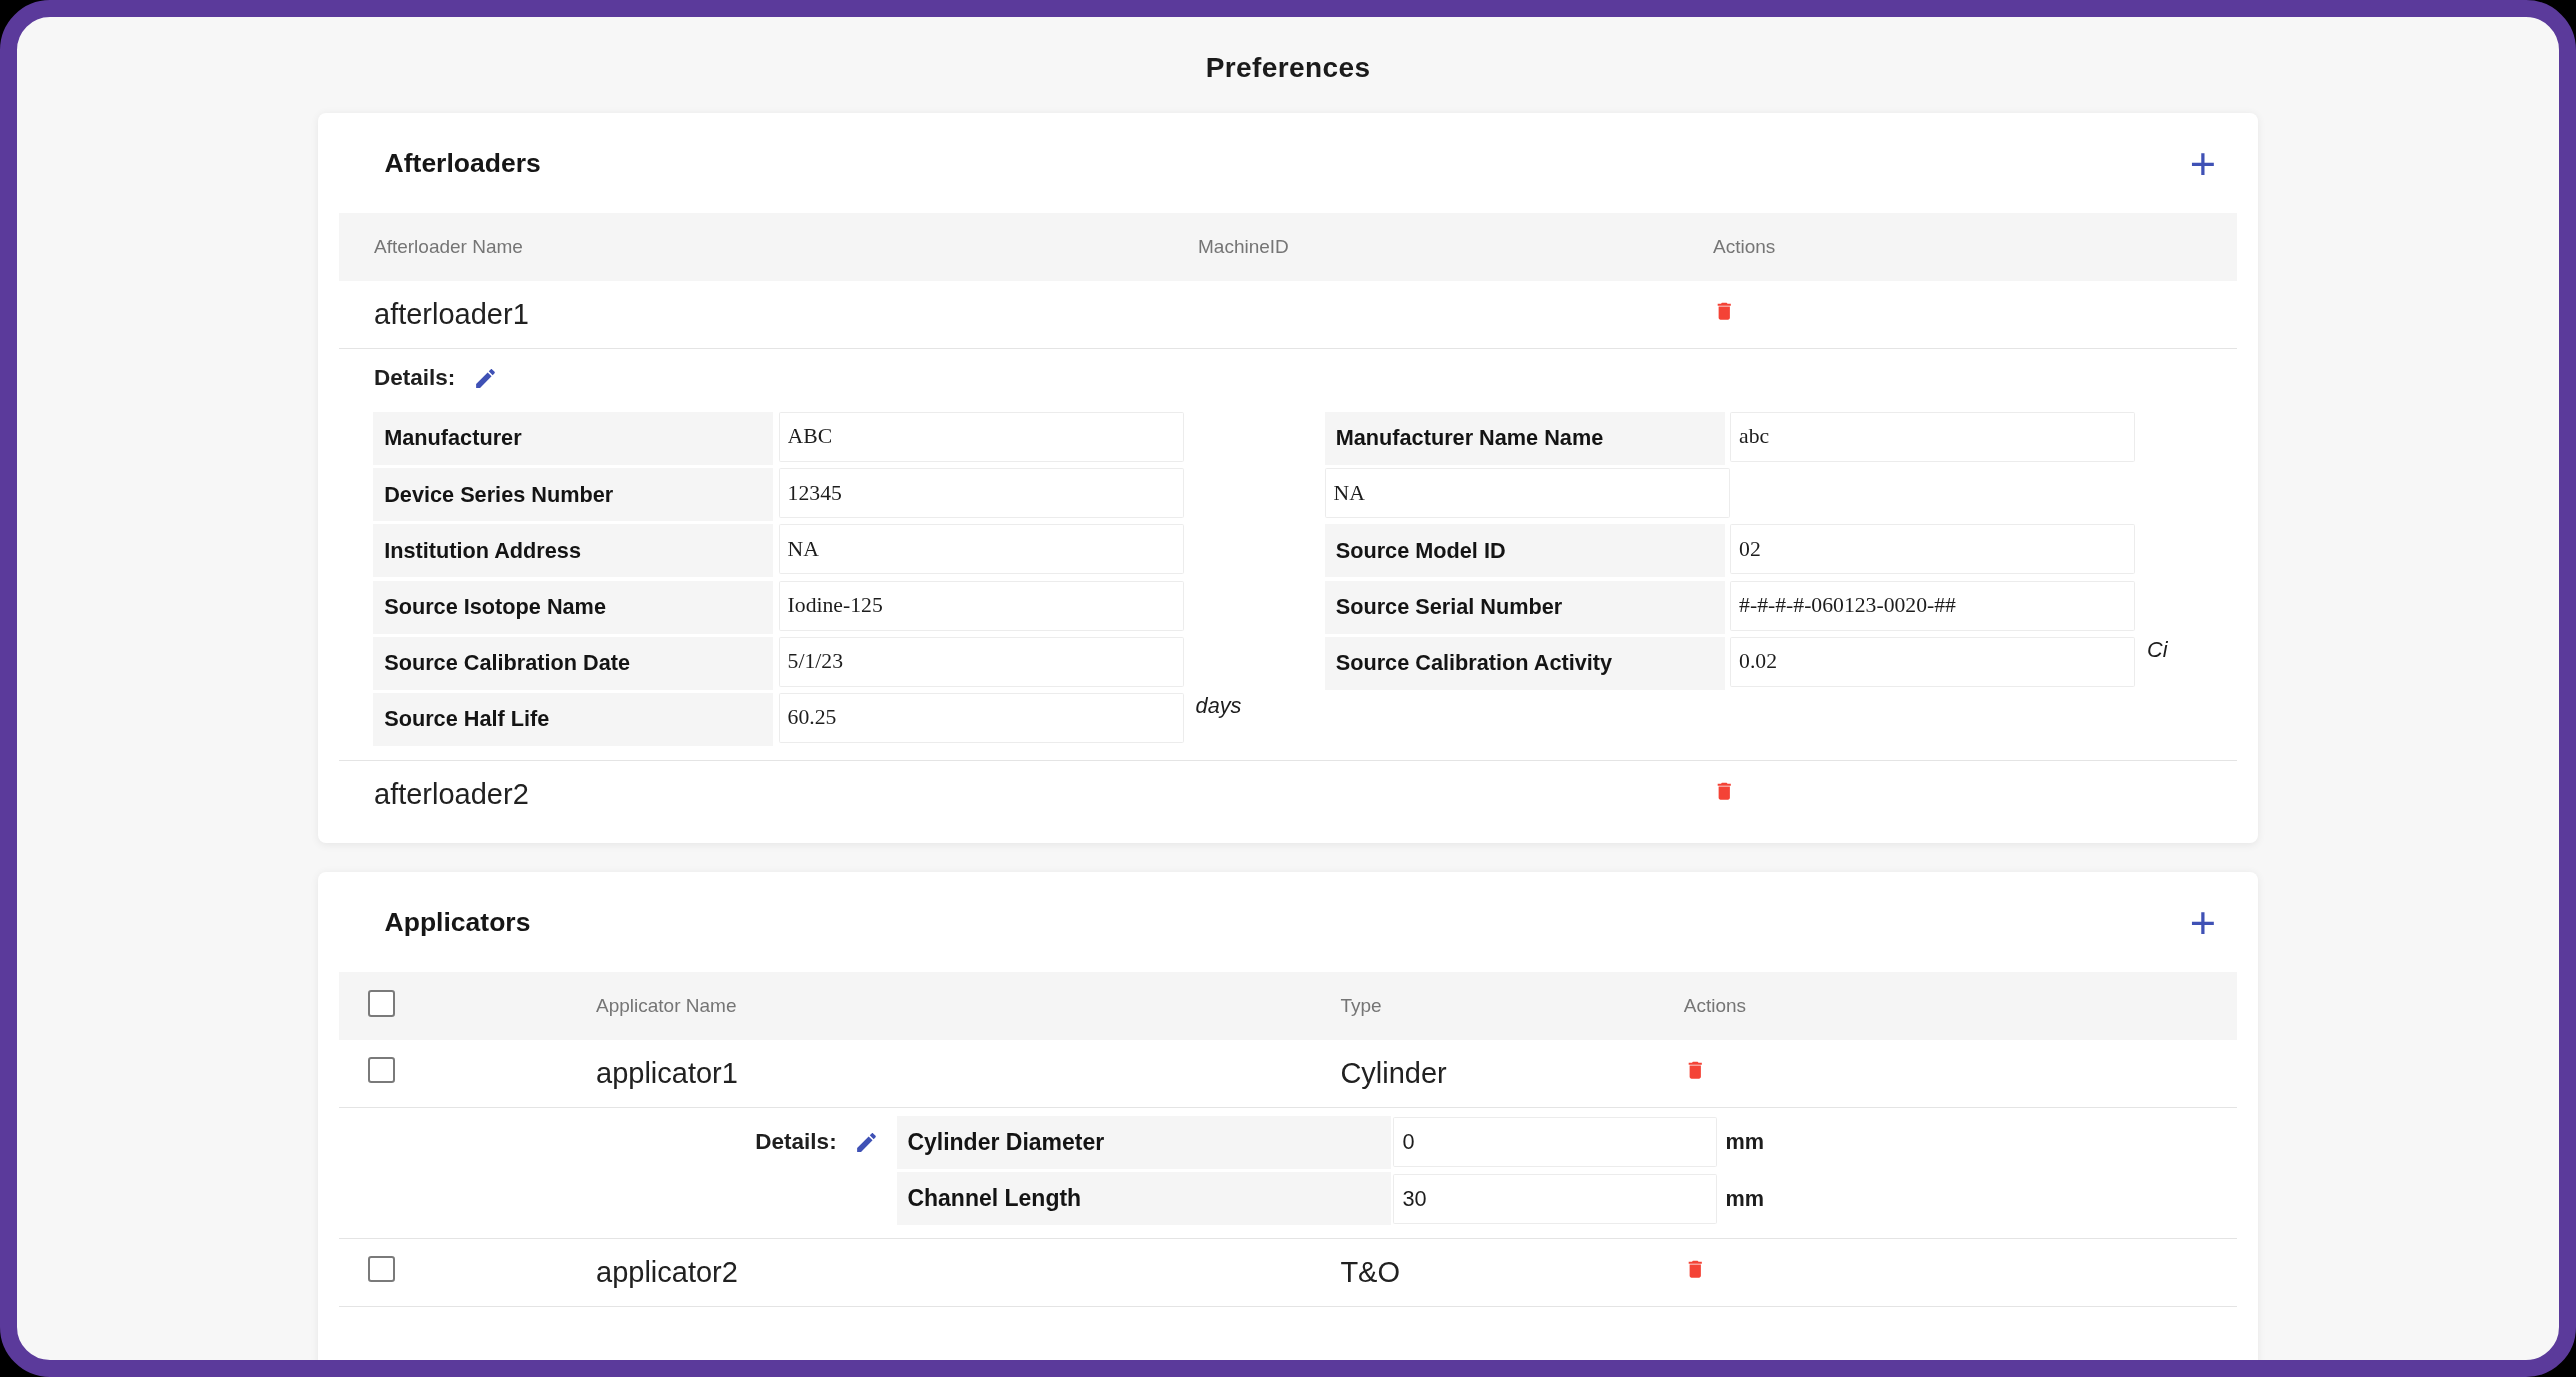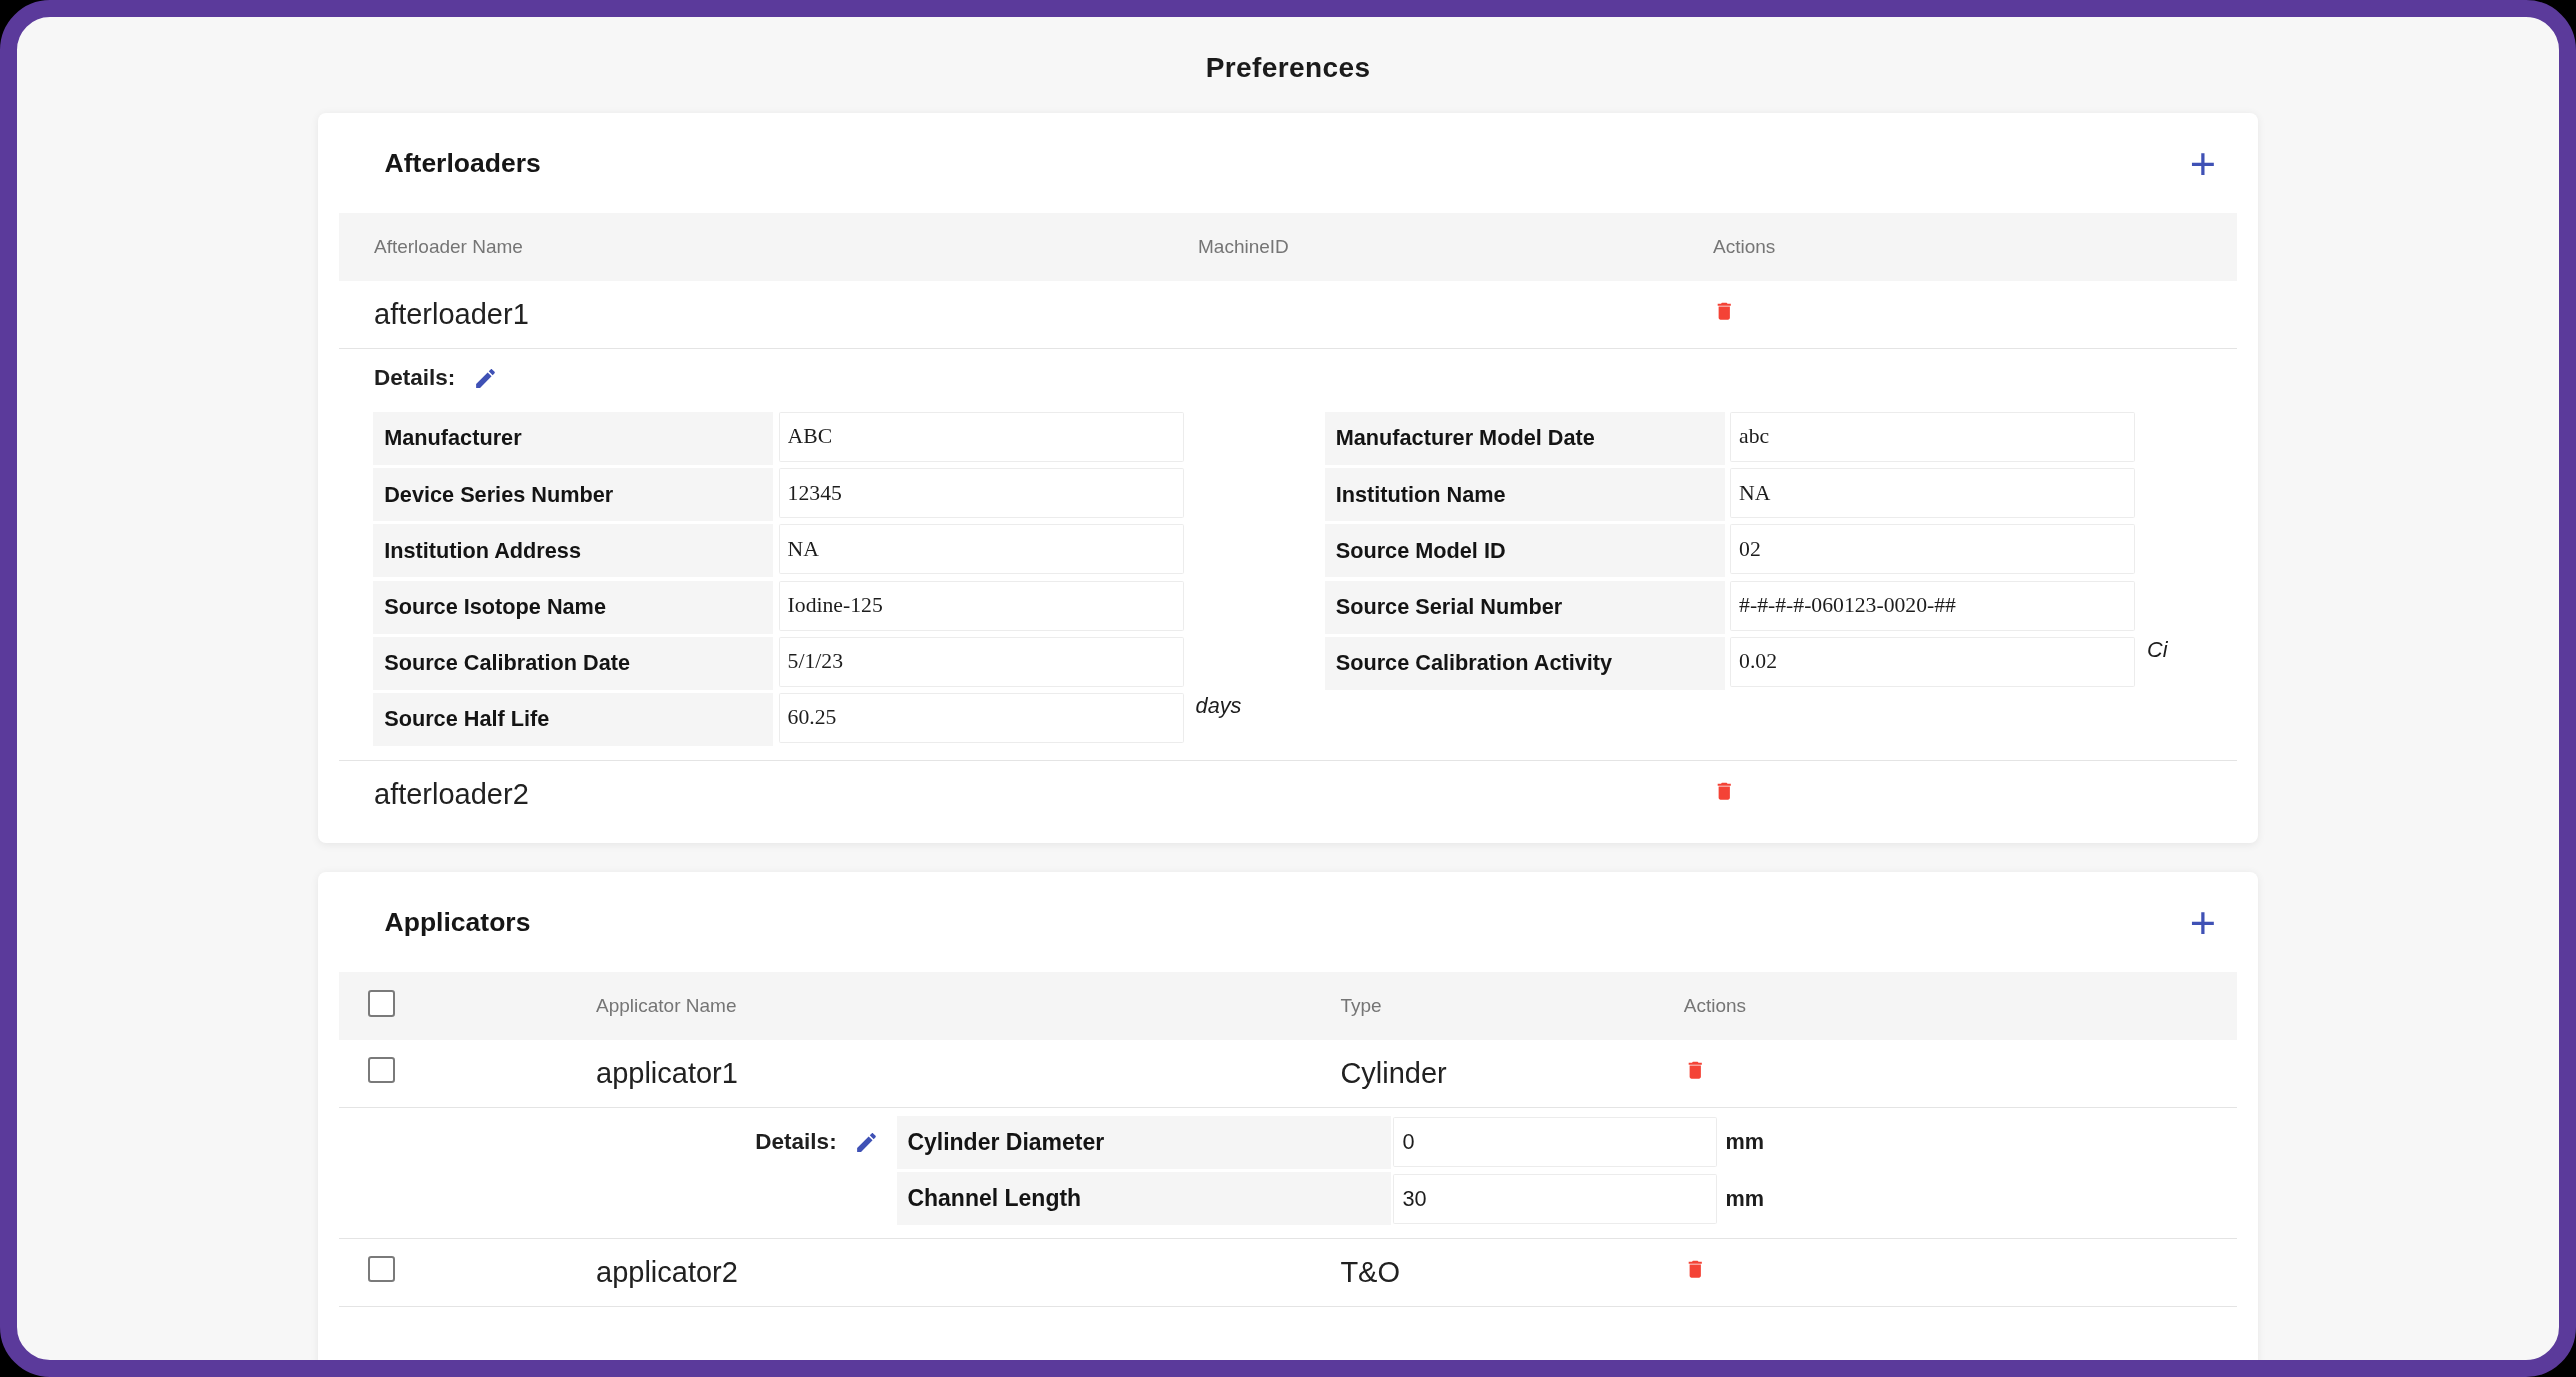--- a/index.html
+++ b/index.html
@@ -191,26 +191,25 @@
         </div>
         <div class="drow">
           <div class="dlabel">Source Half Life</div>
           <input class="dinput" value="60.25" style="">
           <span class="dunit">days</span>
         </div>
       </div>
 
       <div class="dcol">
         <div class="drow">
-          <div class="dlabel">Manufacturer Model Date</div>
+          <div class="dlabel">Manufacturer Name Name</div>
           <input class="dinput" value="abc" style="">
           <span class="dunit"></span>
         </div>
         <div class="drow">
-          <div class="dlabel">Institution Name</div>
           <input class="dinput" value="NA" style="">
           <span class="dunit"></span>
         </div>
         <div class="drow">
           <div class="dlabel">Source Model ID</div>
           <input class="dinput" value="02" style="">
           <span class="dunit"></span>
         </div>
         <div class="drow">
           <div class="dlabel">Source Serial Number</div>

